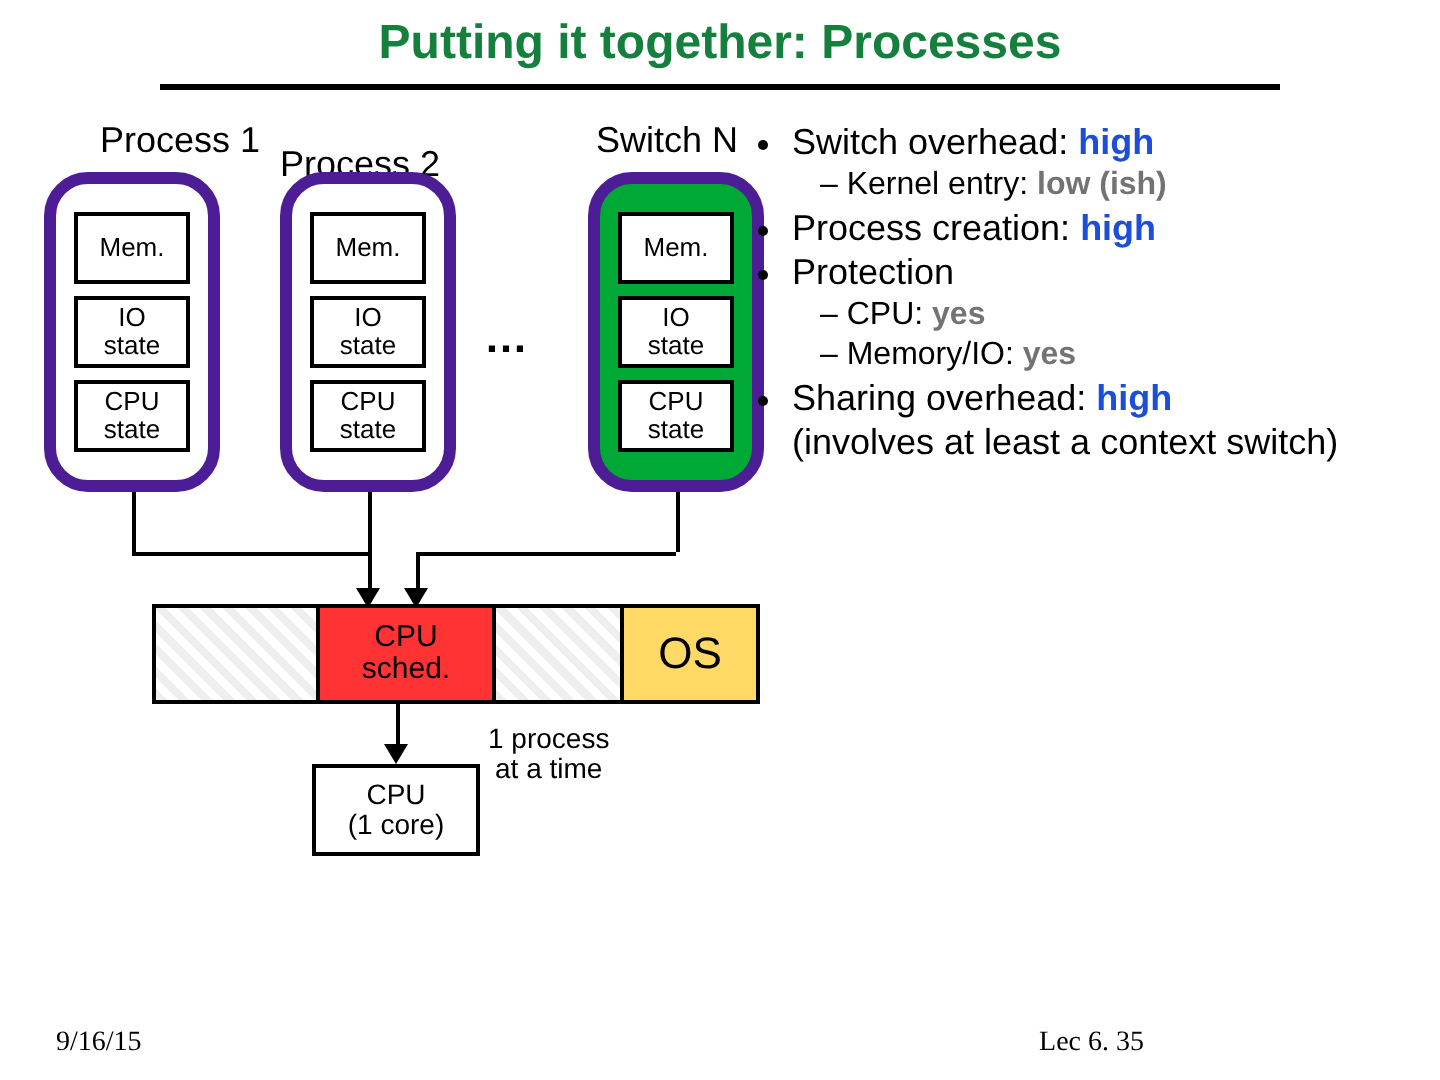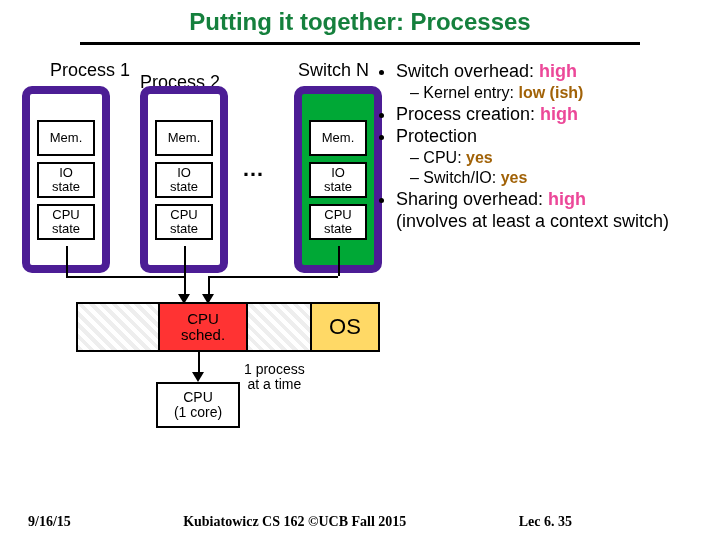--- a/index.html
+++ b/index.html
@@ -20,23 +20,23 @@
   }
   .title-rule {
     border: none;
     border-top: 3px solid #000;
     margin: 0 80px 6px 80px;
   }
   .stage { position: absolute; left: 18px; top: 60px; width: 684px; height: 420px; }
   .proc-label { position: absolute; font-family: Arial, sans-serif; font-size: 18px; }
   .proc {
     position: absolute;
-    width: 88px; height: 187px;
-    border: 8px solid #4c1d95;
-    border-radius: 10px;
+    width: 88px; height: 160px;
+    border: 6px solid #4c1d95;
+    border-radius: 22px;
     background: #fff;
     display: flex; flex-direction: column;
     align-items: center; justify-content: center;
     gap: 6px;
     padding: 8px 0;
   }
   .proc.green { background: #00a836; }
   .proc .block {
     width: 58px; height: 36px;
     border: 2px solid #000;
@@ -78,27 +78,27 @@
     position:absolute; width:0;height:0;
     border-left:6px solid transparent; border-right:6px solid transparent;
   }
   .bullets {
     position:absolute; left:358px; top:0px; width:326px;
     font-size:18px; line-height:1.25;
   }
   .bullets ul { list-style: disc; padding-left:20px; }
   .bullets ul ul { list-style: none; padding-left:14px; font-size:16px; }
   .bullets ul ul li::before { content: "– "; }
-  .hi { color:#ec4899; font-weight:bold; }
-  .lo { color:#a16207; font-weight:bold; }
+  .hi { color:#1d4ed8; font-weight:bold; }
+  .lo { color:#737373; font-weight:bold; }
   .footer {
     position:absolute; bottom:10px; left:0; width:600px;
     font-family: "Comic Sans MS", cursive; font-size:14px;
     display:flex; justify-content:space-between; padding:0 28px;
-    font-weight:bold;
+    font-weight:normal;
   }
 </style>
 </head>
 <body>
 
 <div class="title">Putting it together: Processes</div>
 <hr class="title-rule">
 
 <div class="stage">
 
@@ -158,26 +158,25 @@
       <li>
         <span>Switch overhead: </span><span class="hi">high</span>
         <ul>
           <li><span>Kernel entry: </span><span class="lo">low (ish)</span></li>
         </ul>
       </li>
       <li><span>Process creation: </span><span class="hi">high</span></li>
       <li><span>Protection</span>
         <ul>
           <li><span>CPU: </span><span class="lo">yes</span></li>
-          <li><span>Switch/IO: </span><span class="lo">yes</span></li>
+          <li><span>Memory/IO: </span><span class="lo">yes</span></li>
         </ul>
       </li>
       <li><span>Sharing overhead: </span><span class="hi">high</span><br><span>(involves at least a context switch)</span></li>
     </ul>
   </div>
 
 </div>
 
 <div class="footer">
   <span>9/16/15</span>
-  <span>Kubiatowicz CS 162 ©UCB Fall 2015</span>
   <span>Lec 6. 35</span>
 </div>
 
 </body></html>

